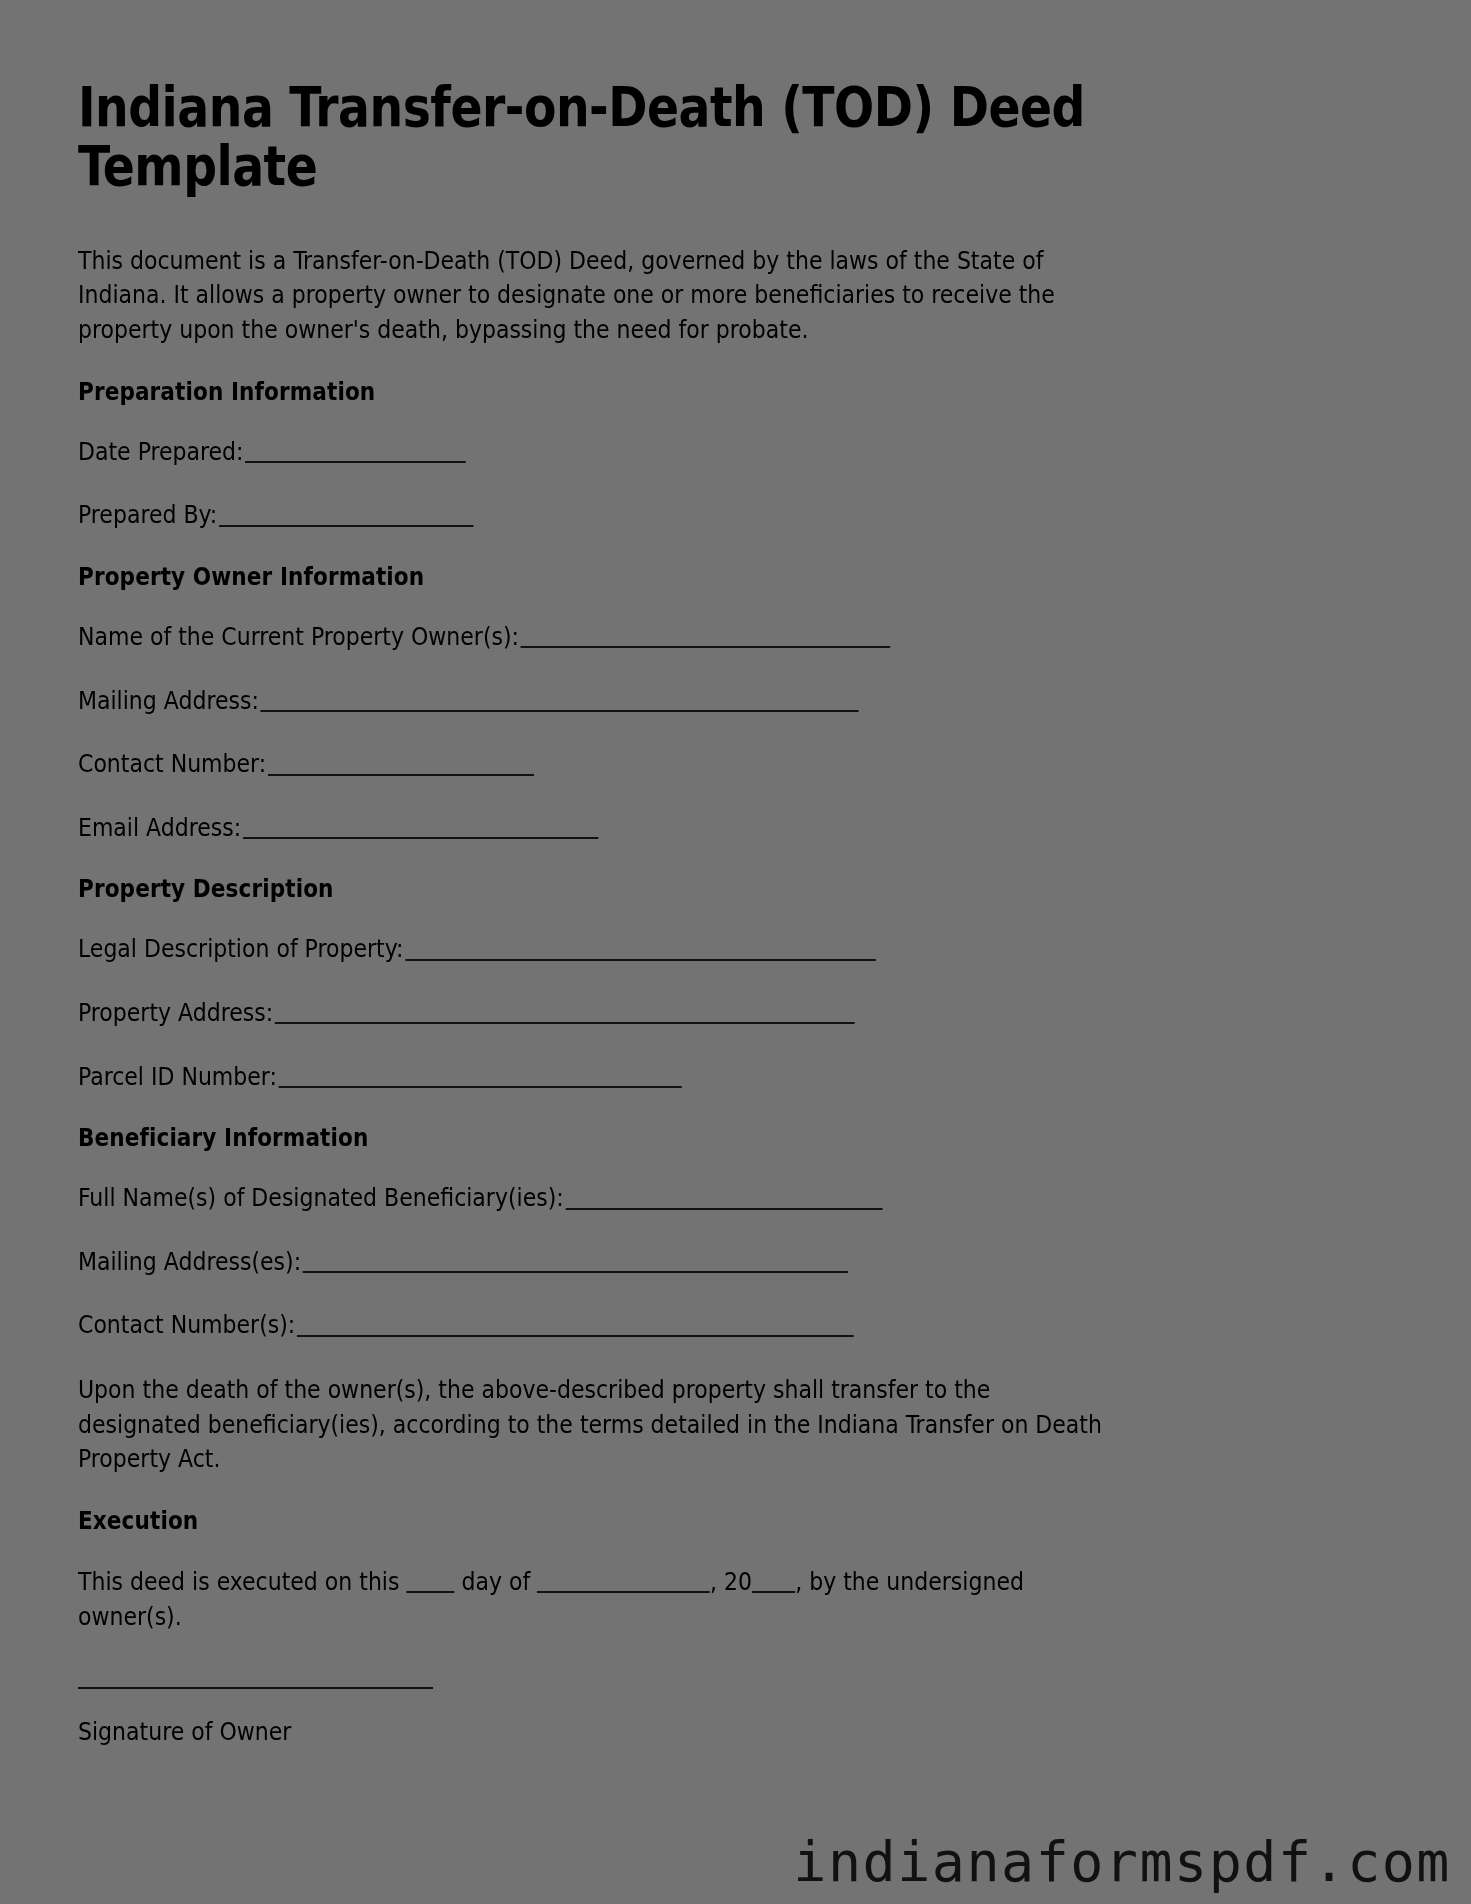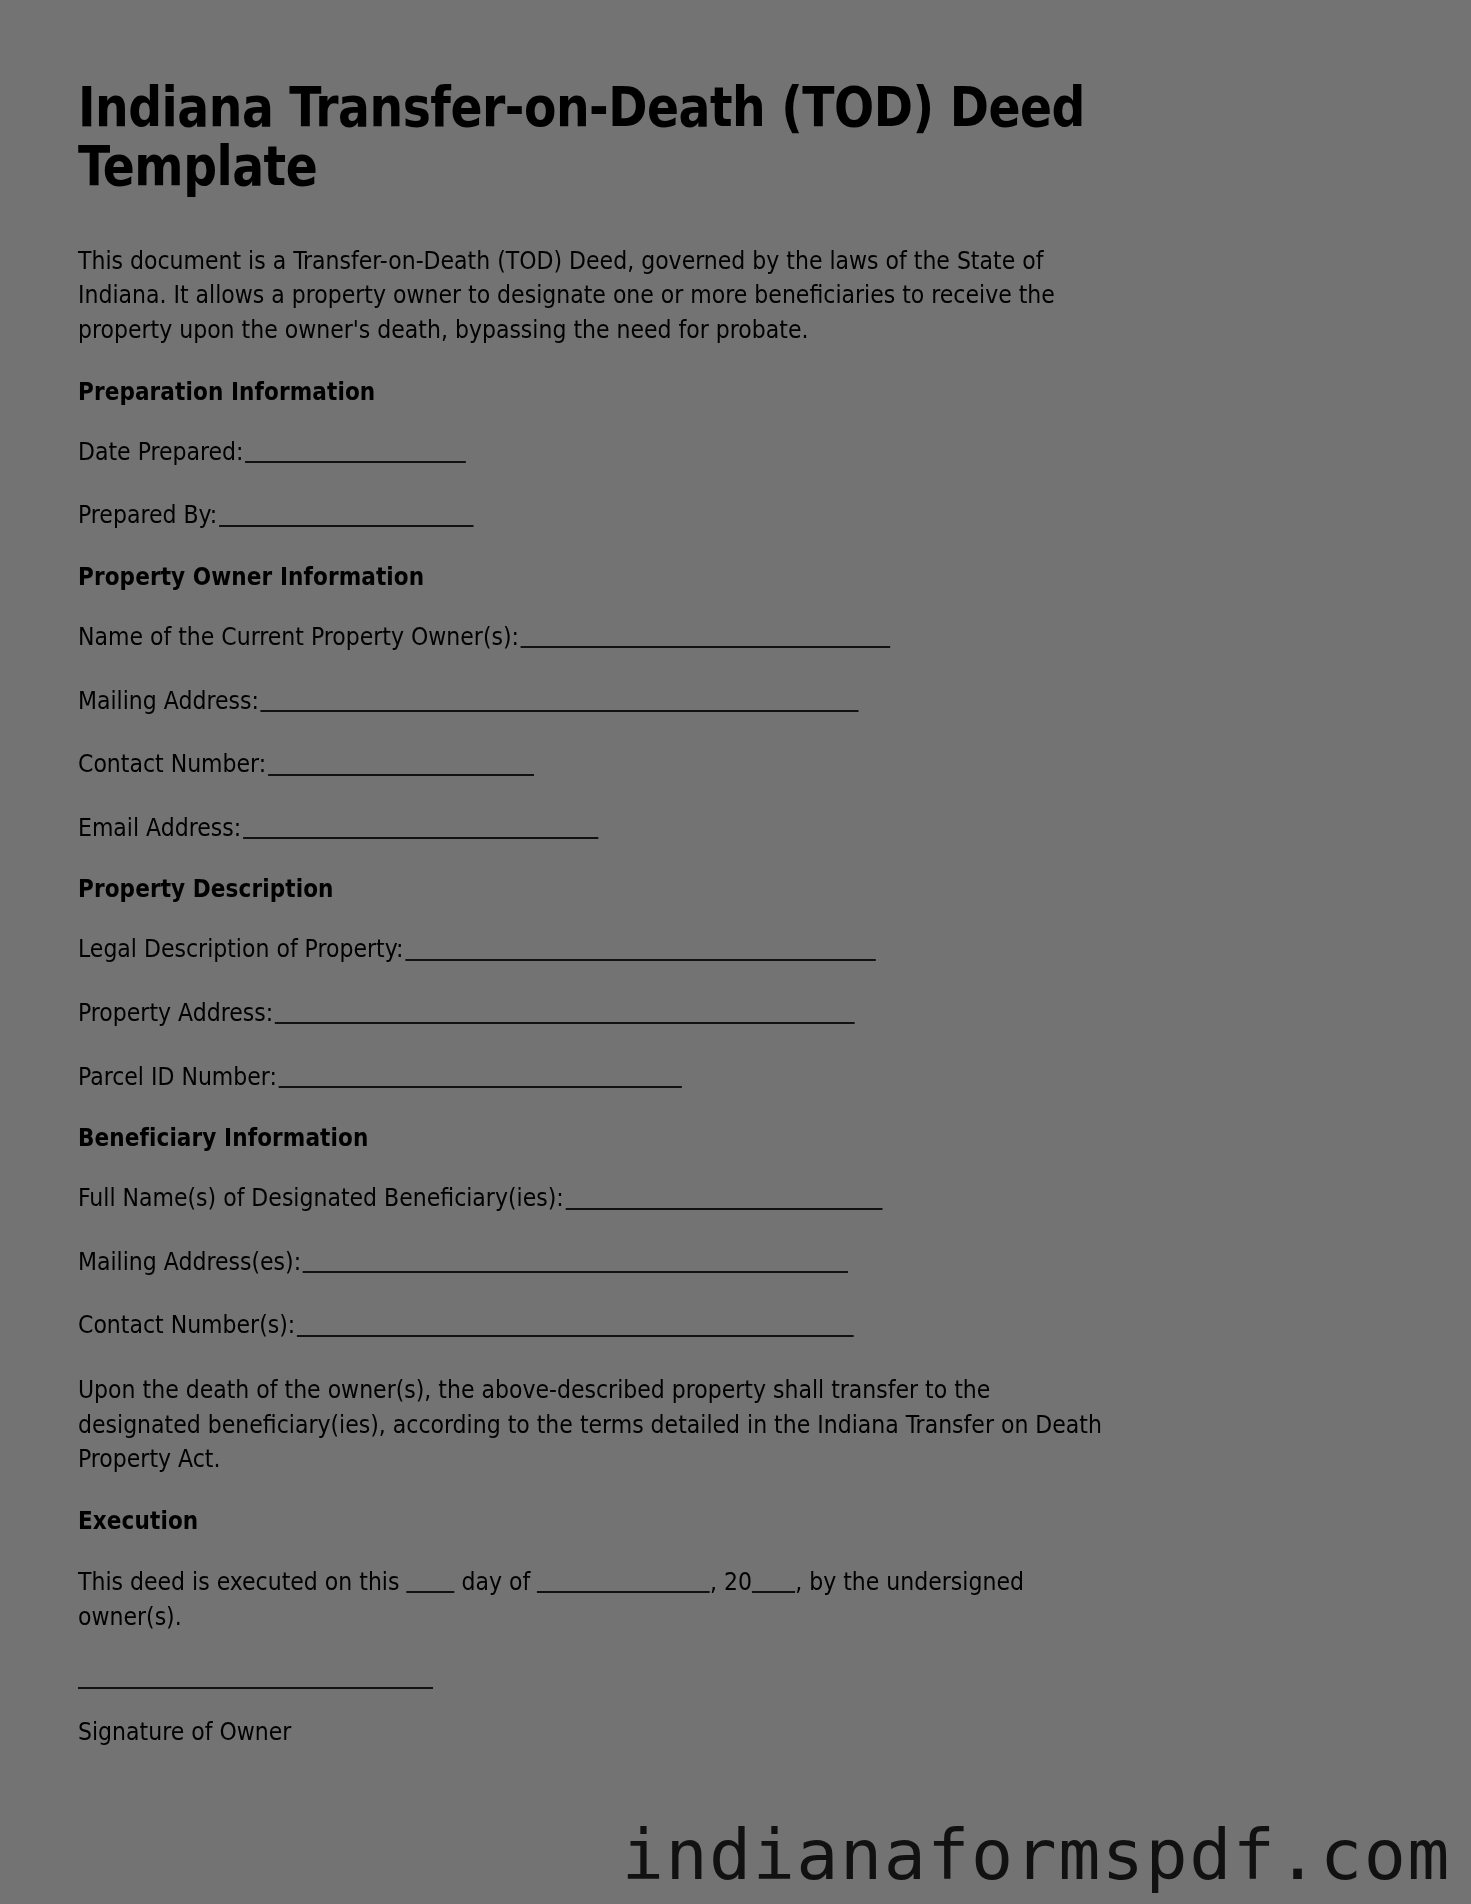--- a/index.html
+++ b/index.html
@@ -119,21 +119,21 @@
     transform: scaleX(0.96);
     transform-origin: left top;
   }
 
   
   .watermark {
     position: absolute;
     right: 20px;
     bottom: 14px;
     font-family: "DejaVu Sans Mono", "Liberation Mono", monospace;
-    font-size: 70px;
+    font-size: 55px;
     letter-spacing: 1.5px;
     color: #111111;
     white-space: nowrap;
     line-height: 1;
   }
 </style>
 </head>
 <body>
 
 <div class="page">

